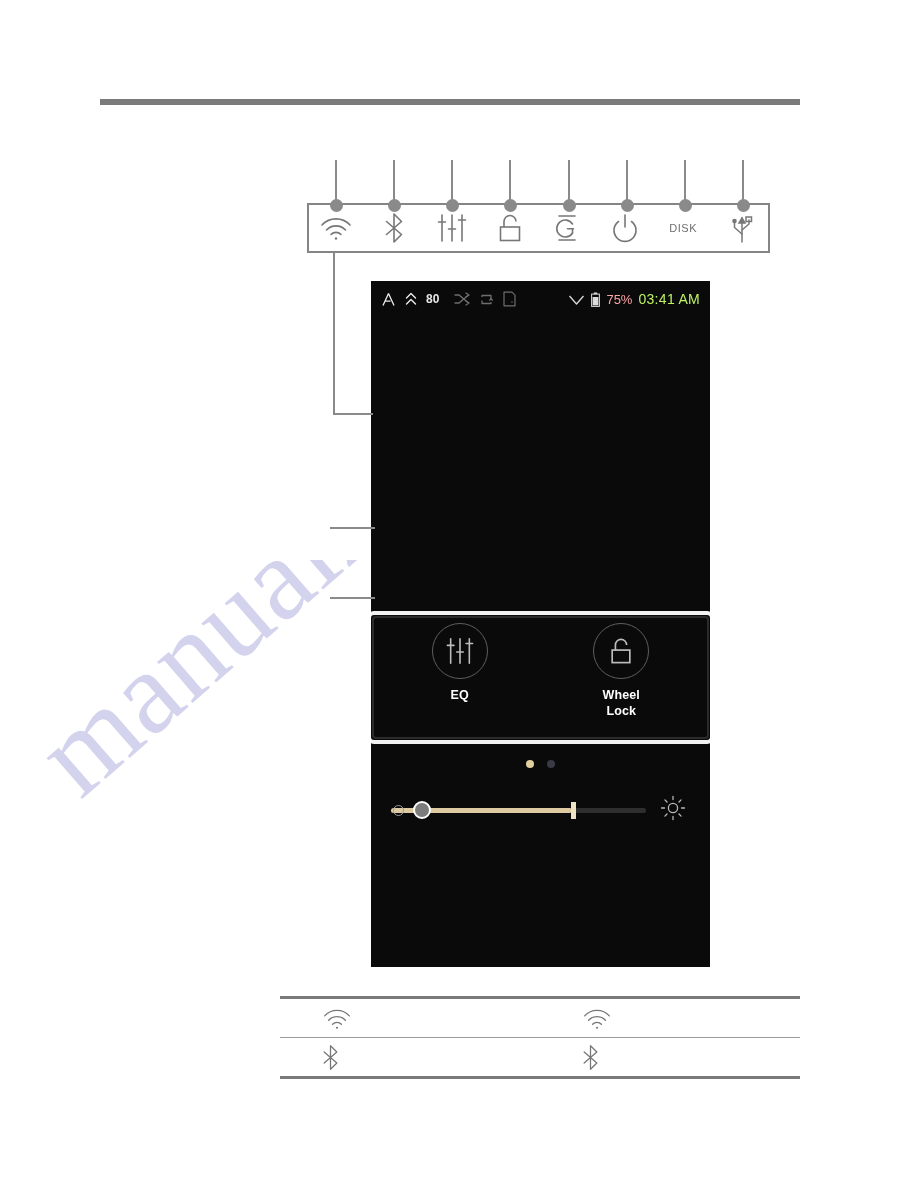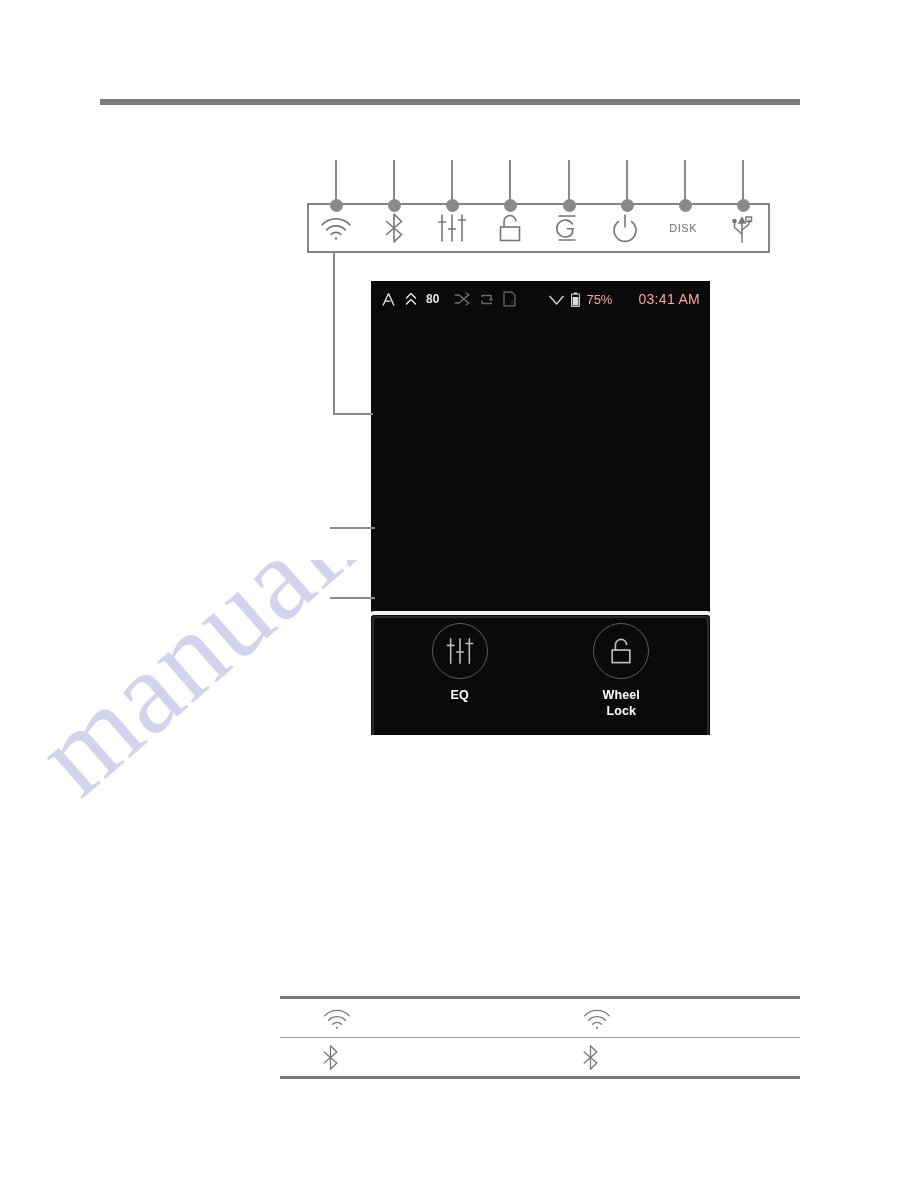--- a/index.html
+++ b/index.html
@@ -74,36 +74,36 @@
   .dot{
     position:absolute;top:39px;width:13px;height:13px;border-radius:50%;
     background:#8a8a8a;
   }
 
   
   .lead{position:absolute;background:#8a8a8a;z-index:6;}
 
   
   .device{
-    position:absolute;left:371px;top:281px;width:339px;height:454px;
+    position:absolute;left:371px;top:281px;width:339px;height:686px;
     background:#0a0a0a;z-index:4;overflow:hidden;
   }
 
   
   .statusbar{
     position:absolute;left:0;top:0;width:100%;height:36px;
     display:flex;align-items:center;
     color:#e8e8e8;
     padding:0 10px;box-sizing:border-box;
   }
   .sb-left{display:flex;align-items:center;gap:9px;}
   .sb-right{margin-left:auto;display:flex;align-items:center;gap:6px;}
   .sb-vol{font-size:12px;font-weight:bold;letter-spacing:0;}
   .sb-batt{font-size:13px;color:#fca5a5;}
-  .sb-time{font-size:14px;color:#fca5a5;letter-spacing:.3px;margin-left:20px;}
+  .sb-time{font-size:14px;color:#bef264;letter-spacing:.3px;margin-left:0;}
 
   
   .qs-highlight{
     position:absolute;left:-4px;top:330px;width:347px;height:133px;
     border:4px solid #f2f2f2;border-radius:7px;
     box-sizing:border-box;z-index:8;pointer-events:none;
   }
   .qs-highlight.inner{
     left:1px;top:335px;width:337px;height:123px;
     border:2px solid #2b2b2b;border-radius:4px;

